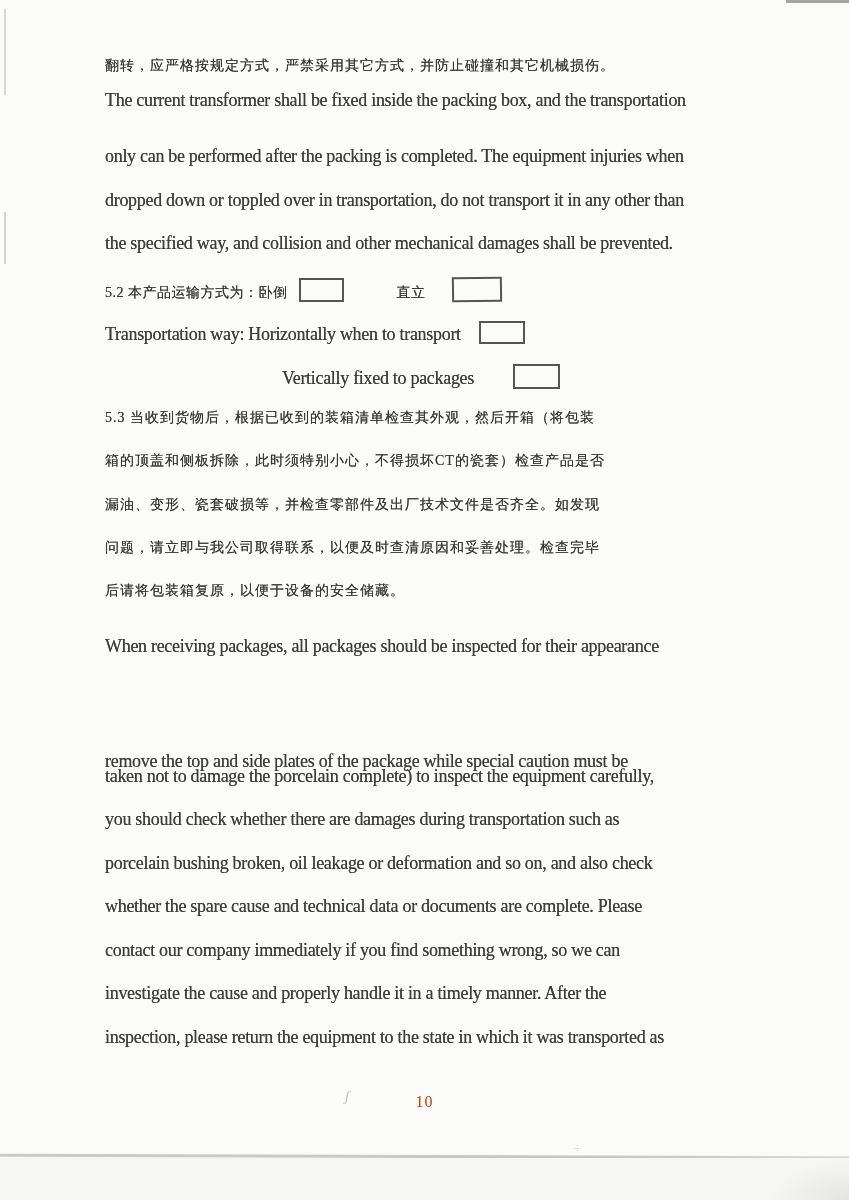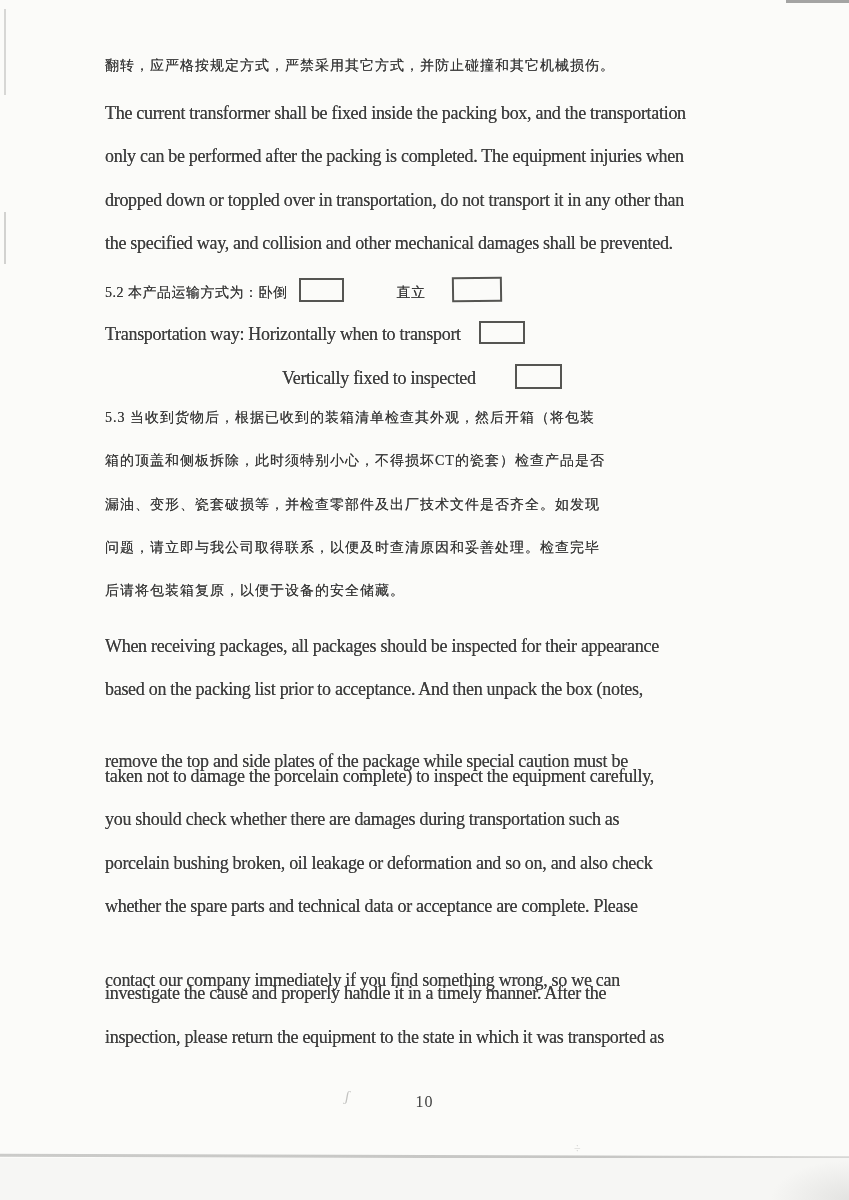--- a/index.html
+++ b/index.html
@@ -25,21 +25,21 @@
     border: 2px solid #555552;
     background: transparent;
     vertical-align: -5px;
   }
   .page-number {
     position: absolute;
     left: 0; right: 0;
     top: 1093px;
     text-align: center;
     font-size: 16px;
-    color: #404040;
+    color: #c2410c;
     letter-spacing: 1px;
   }
   .margin-mark {
     position: absolute;
     left: 345px;
     top: 1088px;
     font-size: 15px;
     font-style: italic;
     color: #c2c2c0;
   }
@@ -63,56 +63,55 @@
 </head>
 <body>
 
 <div class="page">
 
   <div class="artifact top-right-line"></div>
   <div class="artifact left-line-a"></div>
   <div class="artifact left-line-b"></div>
 
   <div class="line zh" style="top:57px;">翻转，应严格按规定方式，严禁采用其它方式，并防止碰撞和其它机械损伤。</div>
-  <div class="line en" style="top:103px;text-align:center;">The current transformer shall be fixed inside the packing box, and the transportation</div>
+  <div class="line en" style="top:90px;text-align:center;">The current transformer shall be fixed inside the packing box, and the transportation</div>
   <div class="line en" style="top:146px;">only can be performed after the packing is completed. The equipment injuries when</div>
   <div class="line en" style="top:190px;">dropped down or toppled over in transportation, do not transport it in any other than</div>
   <div class="line en" style="top:233px;">the specified way, and collision and other mechanical damages shall be prevented.</div>
 
   <div class="line zh" style="top:277px; letter-spacing:0.5px;">
     <span>5.2 本产品运输方式为：卧倒</span>
     <span class="checkbox" style="width:41px; height:20px; margin-left:7px;"></span>
     <span style="margin-left:49px;">直立</span>
     <span class="checkbox" style="width:46px; height:21px; margin-left:22px; transform:rotate(-0.8deg);"></span>
   </div>
 
   <div class="line en" style="top:321px;">
     <span>Transportation way: Horizontally when to transport</span>
     <span class="checkbox" style="width:42px; height:19px; margin-left:14px; vertical-align:-4px;"></span>
   </div>
 
   <div class="line en" style="top:364px; left:282px;">
-    <span>Vertically fixed to inspected</span>
+    <span>Vertically fixed to packages</span>
     <span class="checkbox" style="width:43px; height:21px; margin-left:35px; vertical-align:-5px;"></span>
   </div>
 
   <div class="line zh" style="top:409px;">5.3 当收到货物后，根据已收到的装箱清单检查其外观，然后开箱（将包装</div>
   <div class="line zh" style="top:452px;">箱的顶盖和侧板拆除，此时须特别小心，不得损坏CT的瓷套）检查产品是否</div>
   <div class="line zh" style="top:496px;">漏油、变形、瓷套破损等，并检查零部件及出厂技术文件是否齐全。如发现</div>
   <div class="line zh" style="top:539px;">问题，请立即与我公司取得联系，以便及时查清原因和妥善处理。检查完毕</div>
   <div class="line zh" style="top:582px;">后请将包装箱复原，以便于设备的安全储藏。</div>
 
   <div class="line en" style="top:636px;">When receiving packages, all packages should be inspected for their appearance</div>
-  <div class="line en" style="top:679px;">based on the packing list prior to acceptance. And then unpack the box (notes,</div>
   <div class="line en" style="top:723px;margin-top:28px;">remove the top and side plates of the package while special caution must be</div>
   <div class="line en" style="top:766px;">taken not to damage the porcelain complete) to inspect the equipment carefully,</div>
   <div class="line en" style="top:809px;">you should check whether there are damages during transportation such as</div>
   <div class="line en" style="top:853px;">porcelain bushing broken, oil leakage or deformation and so on, and also check</div>
-  <div class="line en" style="top:896px;">whether the spare parts and technical data or acceptance are complete. Please</div>
-  <div class="line en" style="top:970px;">contact our company immediately if you find something wrong, so we can</div>
+  <div class="line en" style="top:896px;">whether the spare cause and technical data or documents are complete. Please</div>
+  <div class="line en" style="top:940px;">contact our company immediately if you find something wrong, so we can</div>
   <div class="line en" style="top:983px;">investigate the cause and properly handle it in a timely manner. After the</div>
   <div class="line en" style="top:1027px;">inspection, please return the equipment to the state in which it was transported as</div>
 
   <div class="margin-mark">ʃ</div>
   <div class="page-number">10</div>
   <div class="speck" style="left:574px; top:1141px;">÷</div>
 
   <div class="artifact bottom-edge-line"></div>
   <div class="artifact bottom-strip"></div>
   <div class="artifact bottom-right-smudge"></div>

